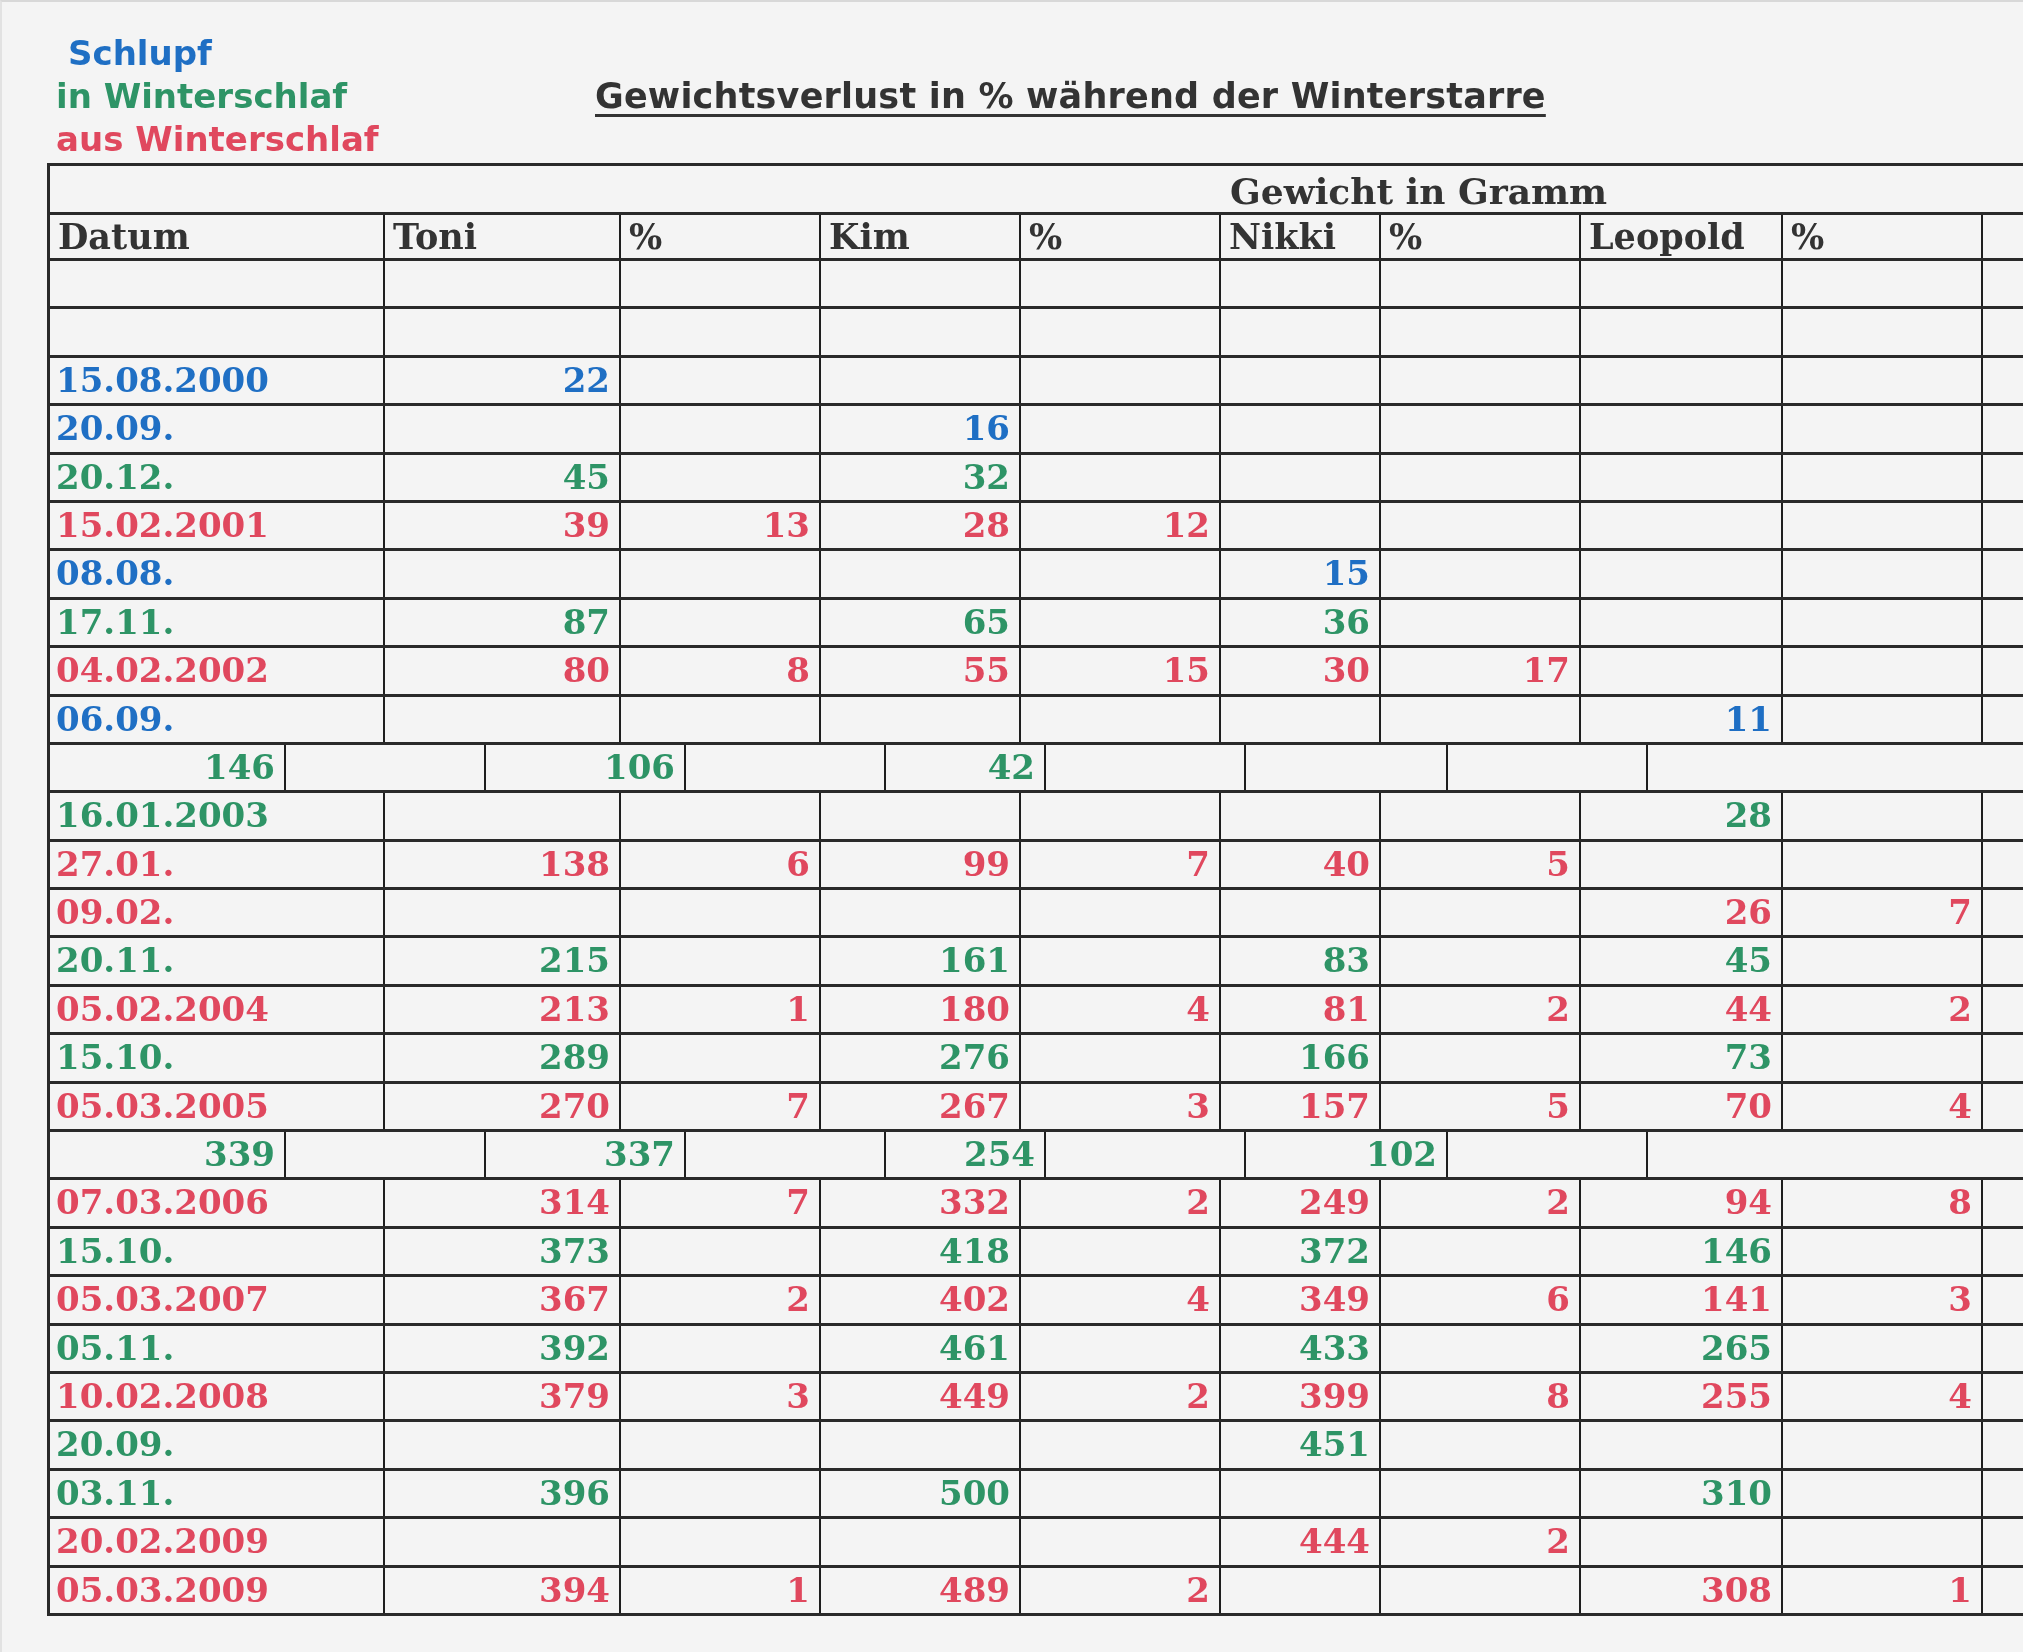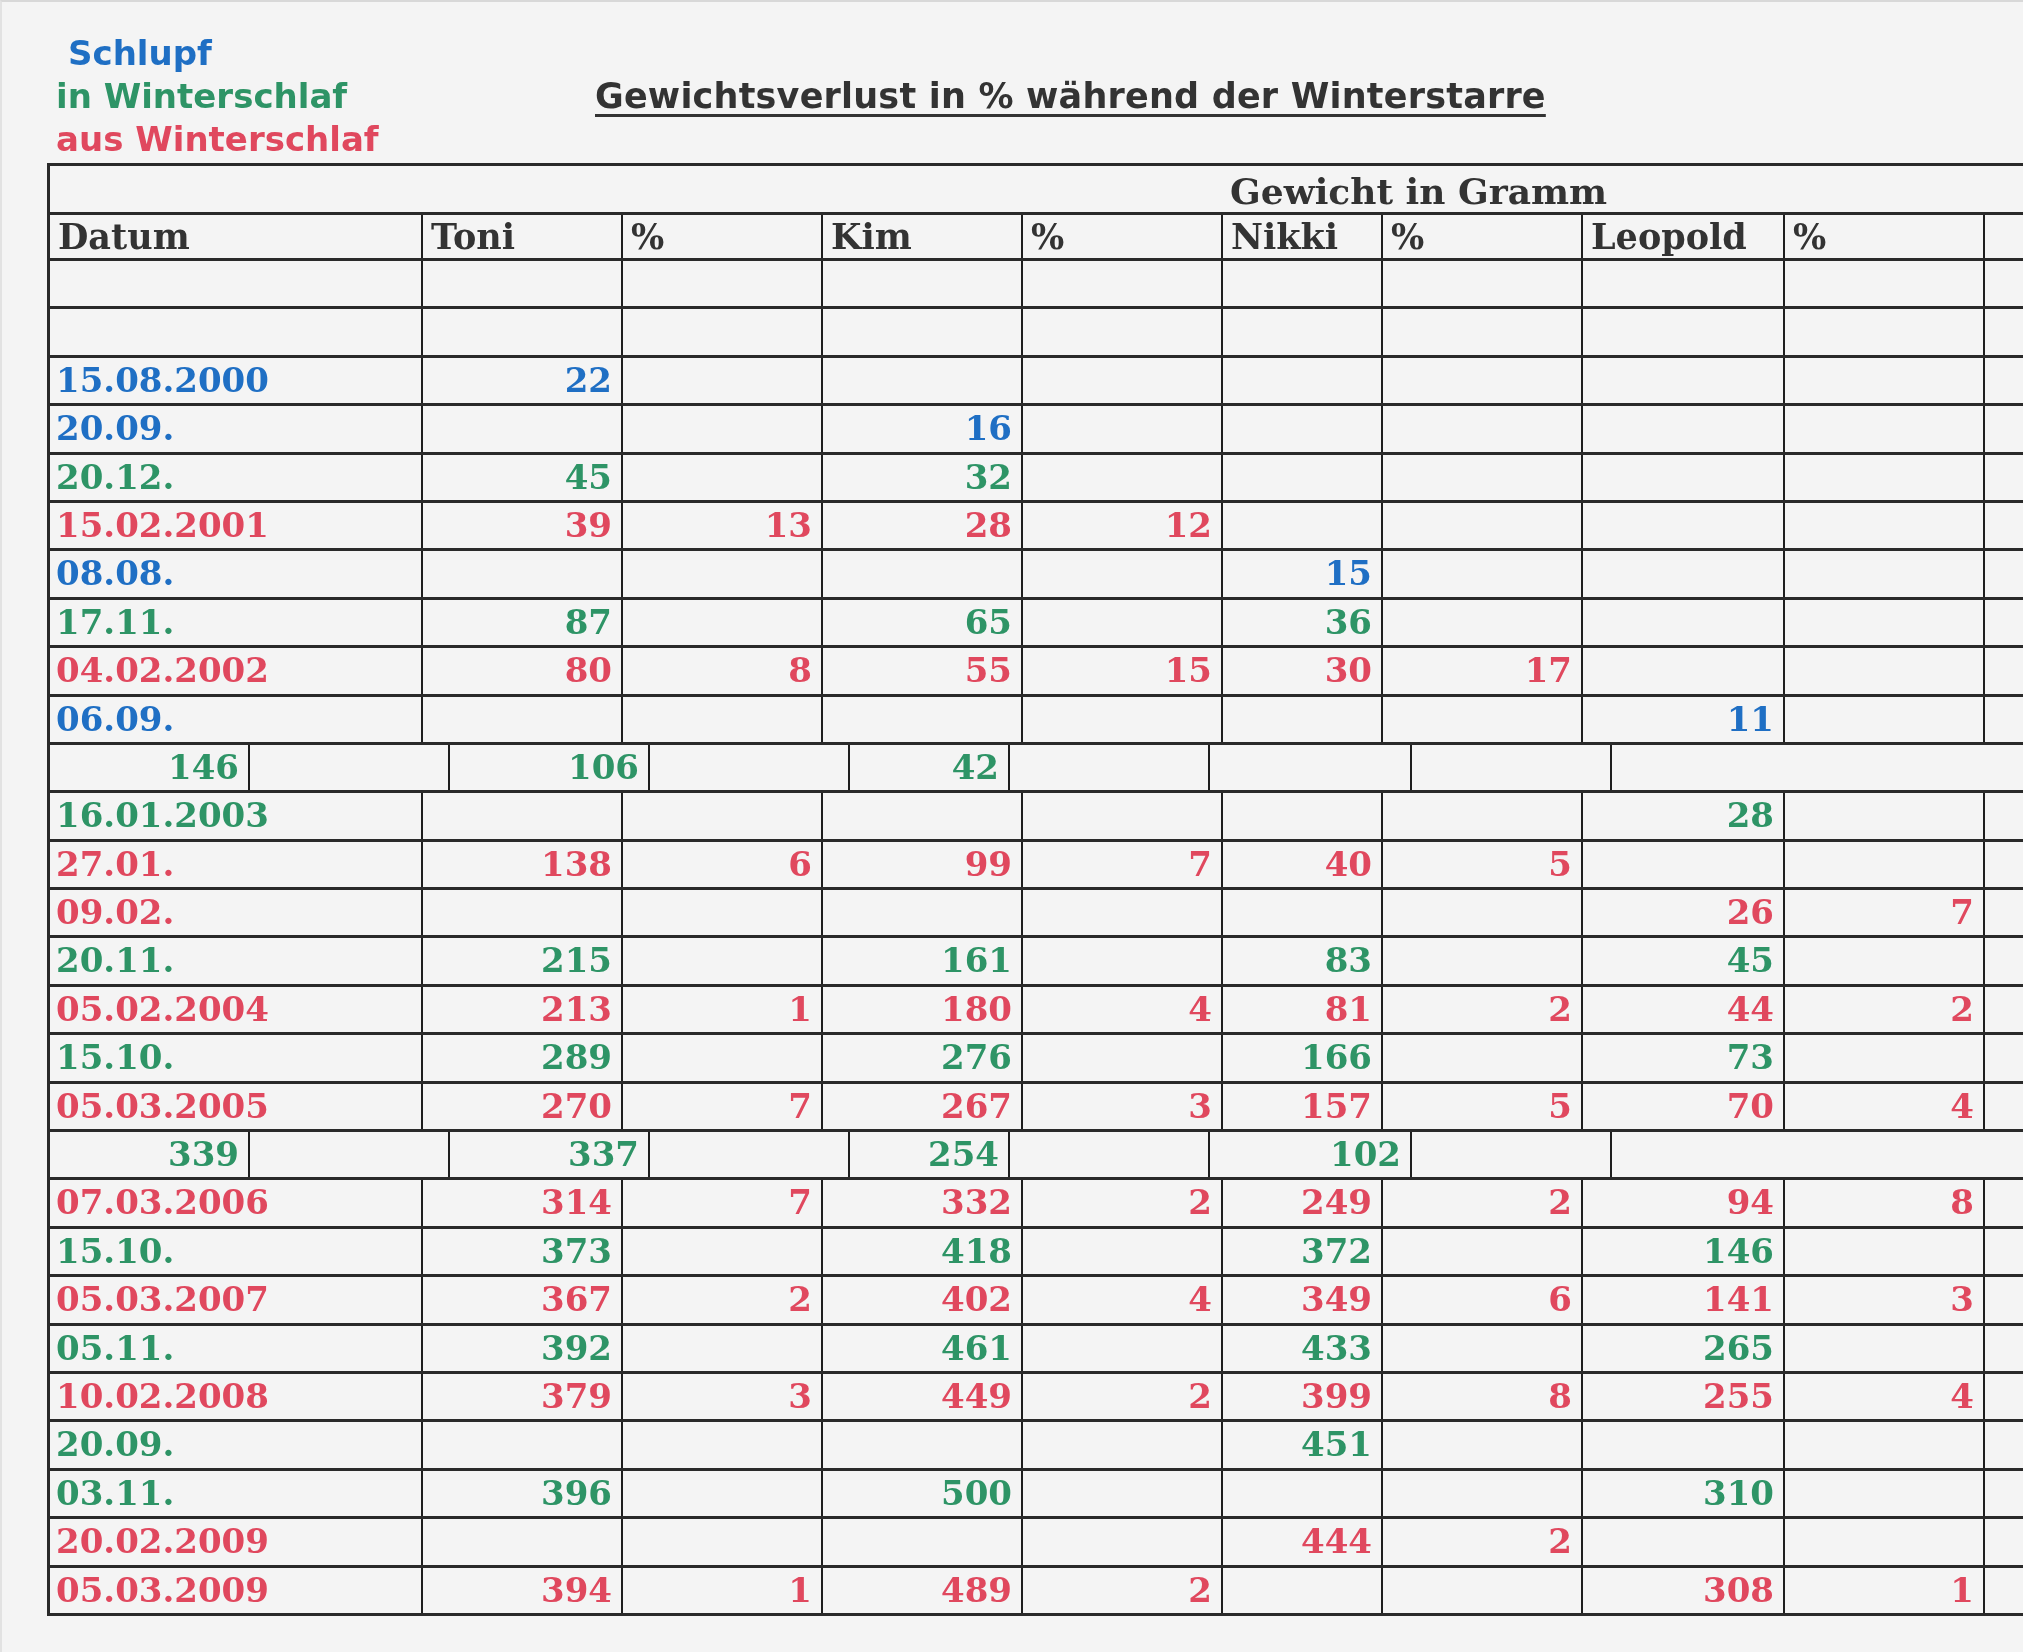--- a/index.html
+++ b/index.html
@@ -94,22 +94,22 @@
     }
     .cell.num { text-align: right; padding-right: 9px; }
     .cell.date { text-align: left; padding-left: 6px; }
     .hdr .cell {
       color: #333;
       font-size: 35px;
       line-height: 44px;
       text-align: left;
       padding-left: 8px;
     }
-    .c0 { width: 373px; }
-    .c1 { width: 200px; }
+    .c0 { width: 335px; }
+    .c1 { width: 236px; }
     .c2 { width: 200px; }
     .c3 { width: 200px; padding-left: 6px; }
     .c4 { width: 200px; }
     .c5 { width: 160px; }
     .c6 { width: 200px; }
     .c7 { width: 202px; }
     .c8 { width: 200px; }
     .c9 { width: 40px; border-right: none; }
     .blue { color: #1f6fc4; }
     .green { color: #2e9466; }

